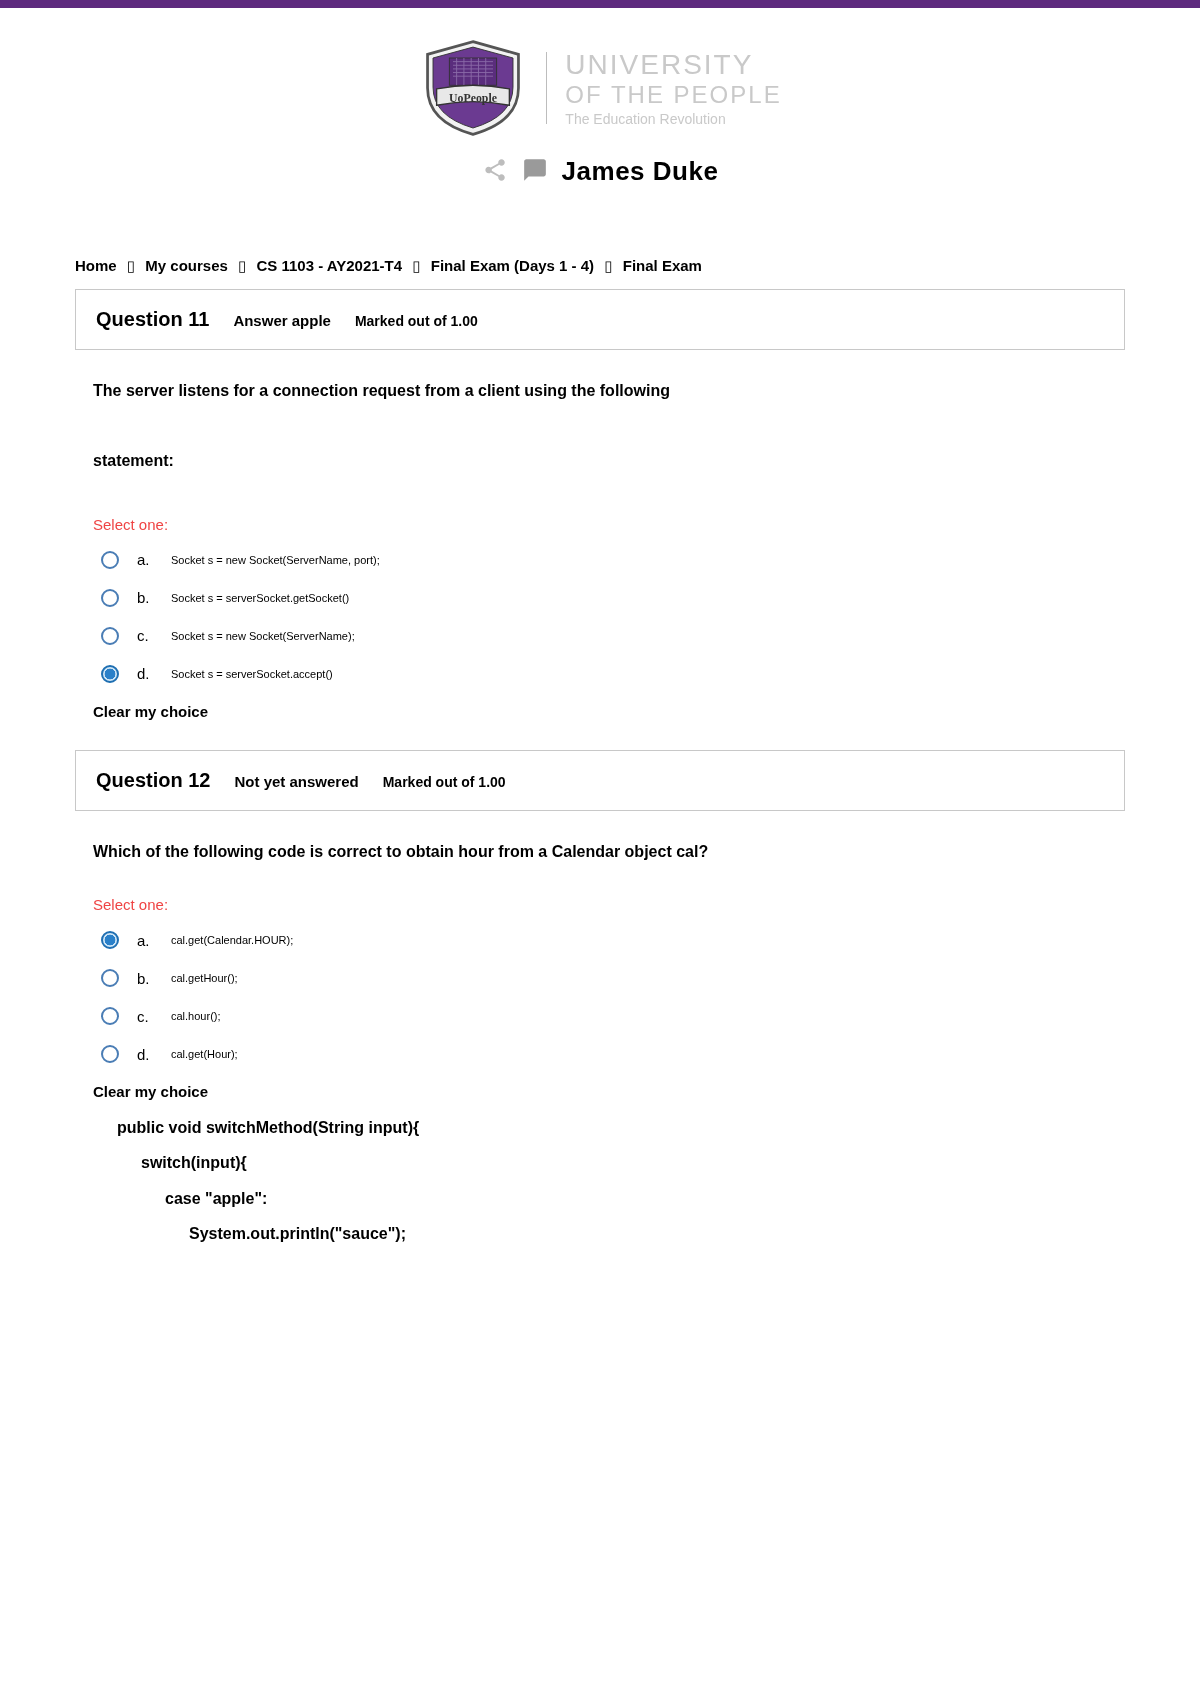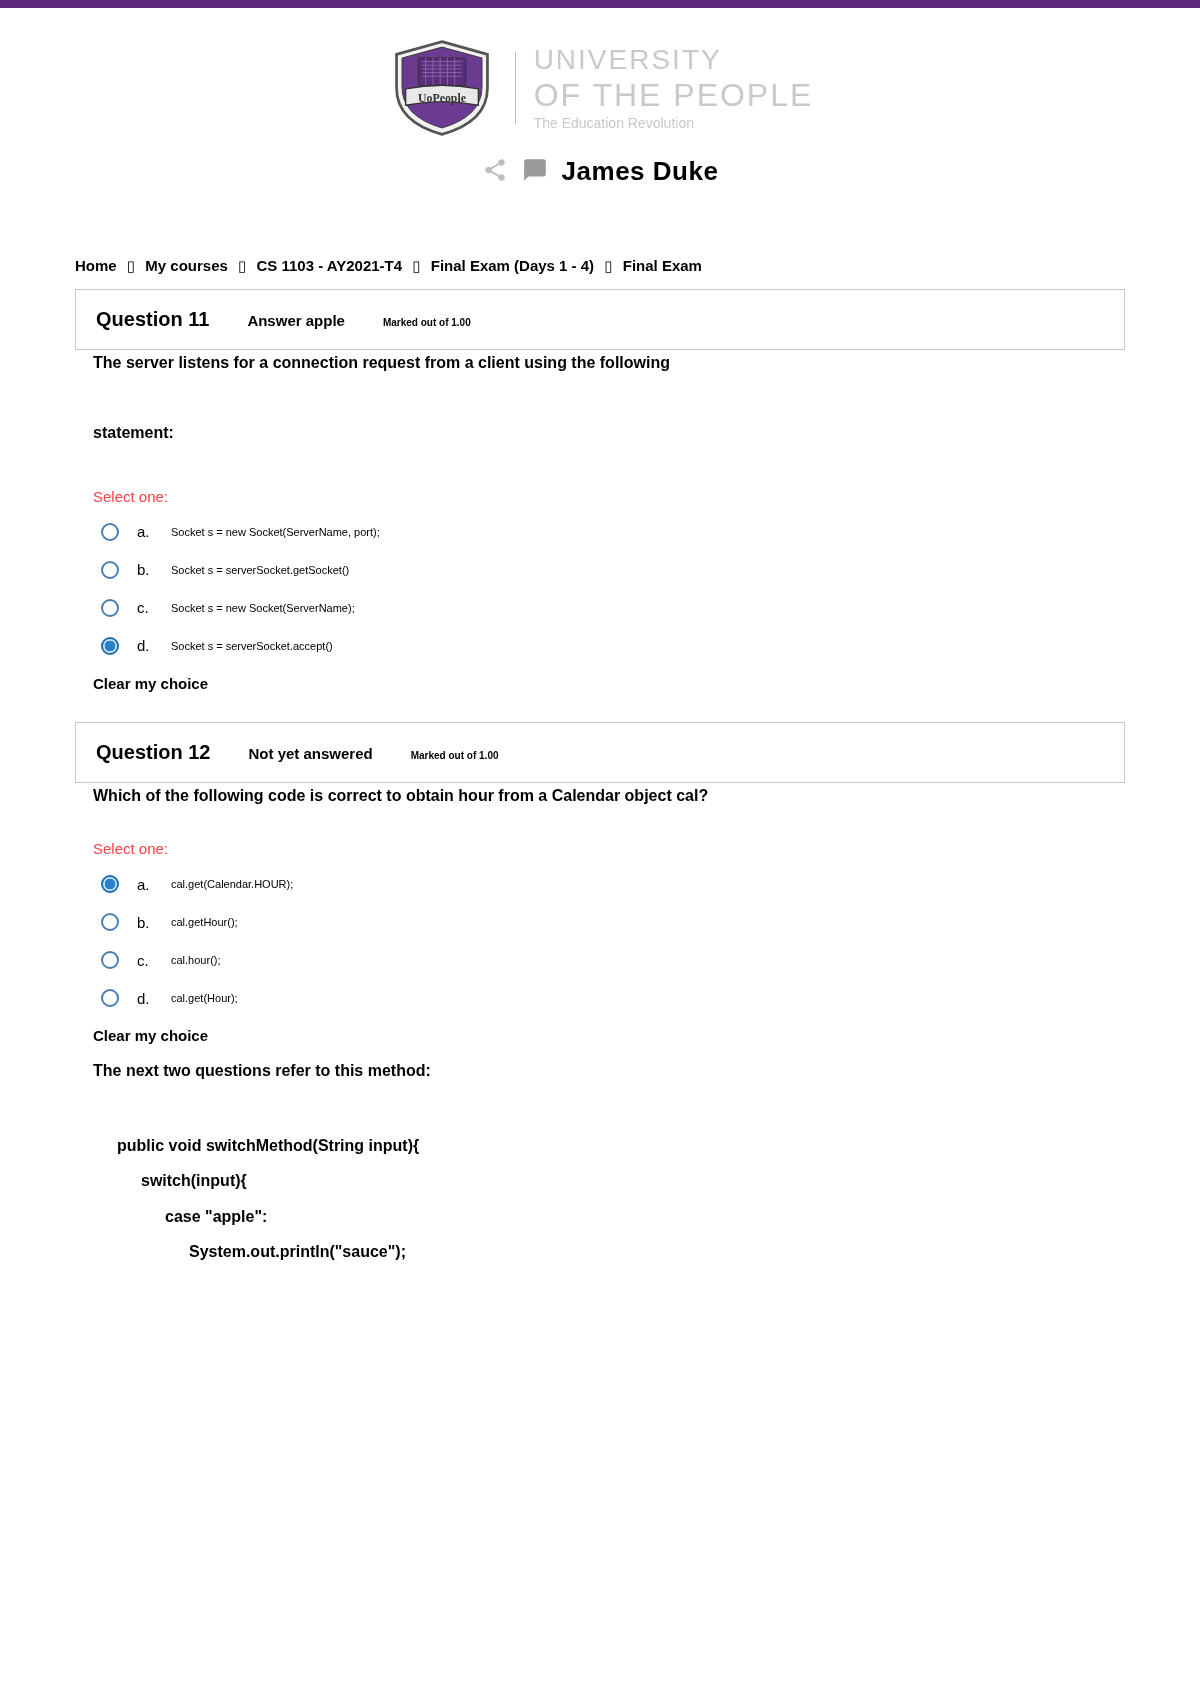--- a/index.html
+++ b/index.html
@@ -31,21 +31,21 @@
     position: relative;
   }
   .shield svg { width: 100%; height: 100%; }
   .divider-v {
     width: 1px;
     height: 72px;
     background: #bdbdbd;
   }
   .uni-text { line-height: 1.15; }
   .uni-text .l1 { font-size: 28px; letter-spacing: 2px; color: #c9c9c9; font-weight: 400; }
-  .uni-text .l2 { font-size: 32px; letter-spacing: 2px; color: #c9c9c9; font-weight: 400; }
+  .uni-text .l2 { font-size: 24px; letter-spacing: 2px; color: #c9c9c9; font-weight: 400; }
   .uni-text .l3 { font-size: 14px; color: #c9c9c9; font-weight: 300; margin-top: 2px; }
   .author-row {
     display: flex;
     justify-content: center;
     align-items: center;
     gap: 14px;
     margin-bottom: 70px;
   }
   .author-row .icon { color: #9a9a9a; }
   .author-name {
@@ -59,34 +59,35 @@
     font-weight: 700;
     color: #000;
     margin-bottom: 14px;
   }
   .breadcrumb .sep { margin: 0 6px; font-weight: 400; }
   .qheader {
     border: 1px solid #c8c8c8;
     padding: 18px 20px;
     display: flex;
     align-items: baseline;
-    gap: 38px;
+    gap: 24px;
+    margin-bottom: 28px;
   }
   .qheader .qtitle {
     font-size: 20px;
     font-weight: 900;
     color: #000;
   }
   .qheader .qstatus {
     font-size: 15px;
     font-weight: 700;
     color: #000;
   }
   .qheader .qmarks {
-    font-size: 10px;
+    font-size: 14px;
     font-weight: 700;
     color: #000;
   }
   .qbody {
     padding: 0 10px 0 18px;
     margin-bottom: 30px;
   }
   .qtext {
     font-size: 16px;
     font-weight: 700;
@@ -283,21 +284,20 @@
       <span class="opt-text">cal.hour();</span>
     </div>
     <div class="opt-row">
       <span class="radio"></span>
       <span class="opt-letter">d.</span>
       <span class="opt-text">cal.get(Hour);</span>
     </div>
 
     <div class="clear-choice">Clear my choice</div>
 
-    <div class="refer-text">The next two questions refer to this method:</div>
 
     <div class="code-block">
       <div>public void switchMethod(String input){</div>
       <div class="ind1">switch(input){</div>
       <div class="ind2">case "apple":</div>
       <div class="ind3">System.out.println("sauce");</div>
     </div>
   </div>
 
 </div>

